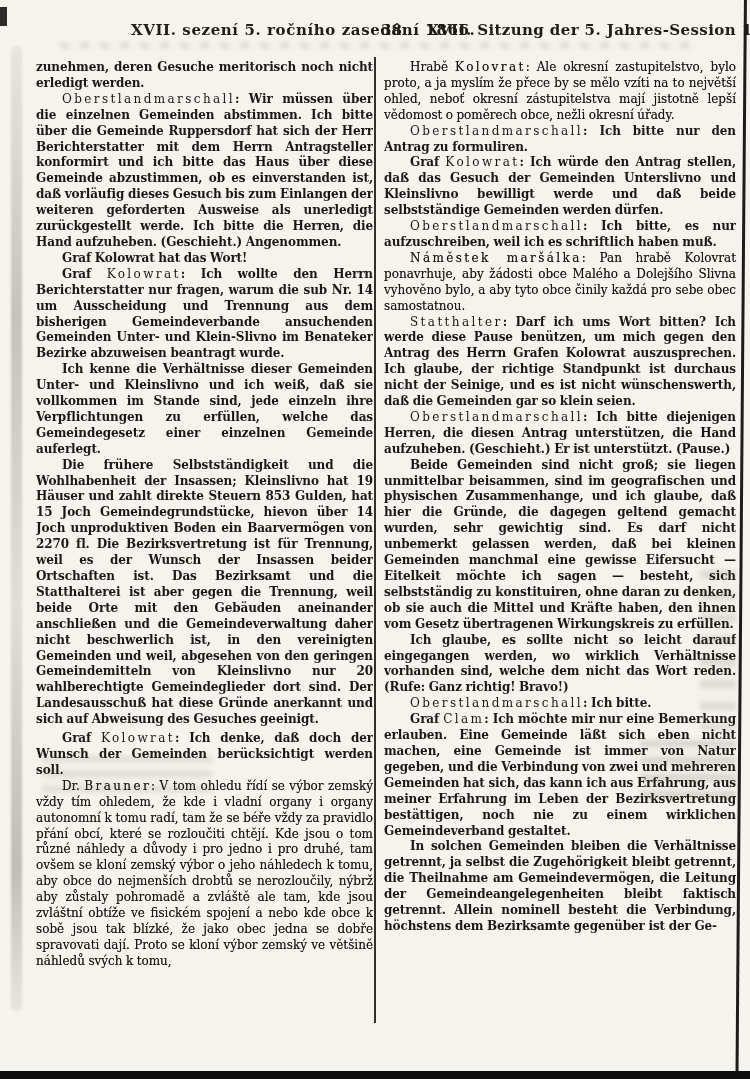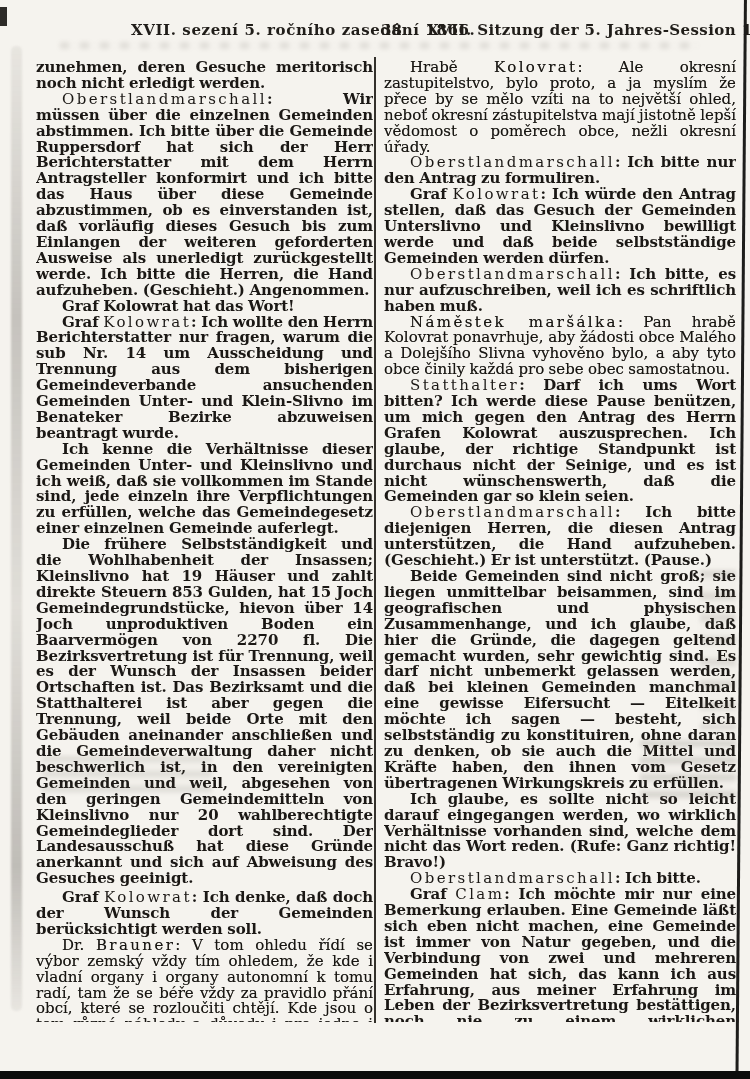--- a/index.html
+++ b/index.html
@@ -14,21 +14,21 @@
   .hdr-cs{left:86px;letter-spacing:0.6px;margin-left:45px;}
   .hdr-num{left:381px;}
   .hdr-de{left:427px;letter-spacing:0.4px;}
   .hdr-shadow{position:absolute;left:60px;top:42px;width:640px;height:7px;
     background:repeating-linear-gradient(to right,rgba(110,104,96,0.28) 0 9px,rgba(110,104,96,0.02) 9px 20px);
     filter:blur(2px);opacity:0.5;}
   
   .col{position:absolute;top:60px;height:962px;overflow:hidden;}
   .col-left{left:36px;width:337px;}
   .col-right{left:384px;width:352px;}
-  p.para{margin:0;text-align:justify;font-size:15px;line-height:15.9px;color:#24211c;
+  p.para{margin:0;text-align:justify;font-size:12px;line-height:15.9px;color:#24211c;
     word-spacing:-0.4px;}
   p.indent{text-indent:26px;}
   p.gap{margin-top:3px;}
   .fraktur{font-weight:700;color:#1b1815;letter-spacing:-0.1px;}
   .fraktur-spaced{font-weight:400;color:#1b1815;letter-spacing:2.4px;}
   .antiqua{font-weight:400;color:#181612;text-shadow:0 0 0.4px rgba(24,22,18,0.55);}
   .antiqua-spaced{font-weight:400;color:#181612;letter-spacing:2.4px;text-shadow:0 0 0.4px rgba(24,22,18,0.55);}
   
   .divider{position:absolute;left:374px;top:57px;width:2px;height:966px;background:#33302b;}
   

